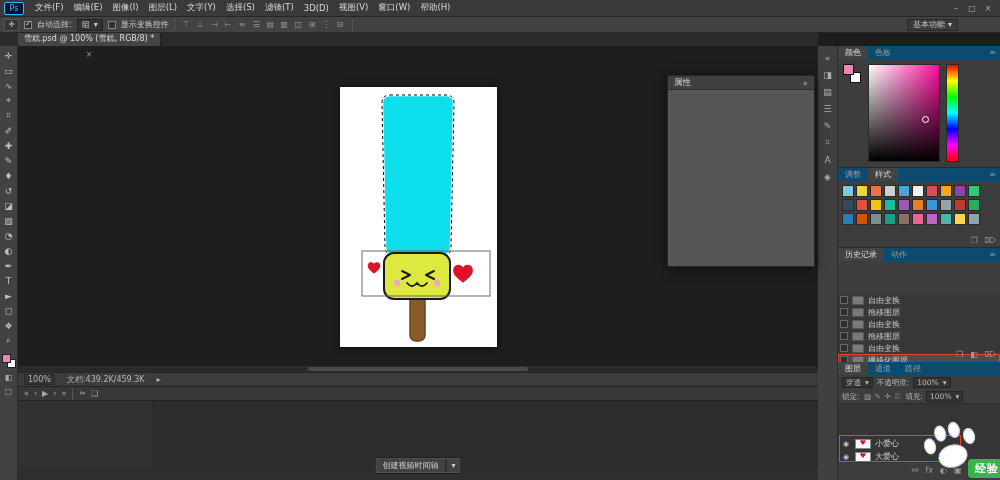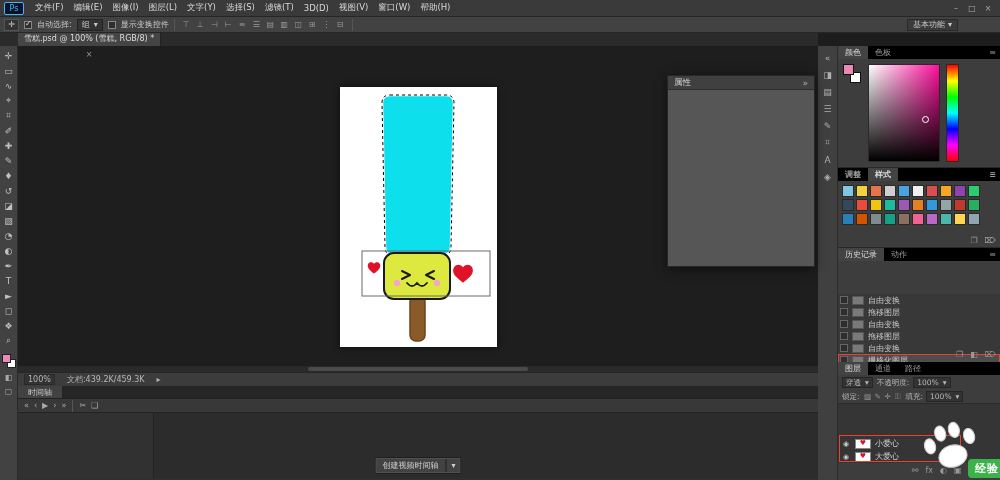--- a/index.html
+++ b/index.html
@@ -71,36 +71,36 @@
              background:#424242;border:1px solid #1f1f1f;box-shadow:inset 0 0 0 1px #515151;font-size:8px;color:#cfcfcf;z-index:6;}
   .createbtn .lbl{padding:2px 7px;white-space:nowrap;}
   .createbtn .car{padding:2px 5px;border-left:1px solid #1f1f1f;}
 
   
   .dock{position:absolute;left:818px;top:46px;width:182px;height:434px;background:#3d3d3d;z-index:10;display:flex;}
   .iconstrip{width:20px;background:#404040;border-right:1px solid #2c2c2c;display:flex;flex-direction:column;align-items:center;padding-top:3px;}
   .iconstrip span{width:18px;height:17px;display:flex;align-items:center;justify-content:center;color:#b0b0b0;font-size:9px;}
   .dockmain{position:relative;flex:1;}
   .panel{position:absolute;left:0;width:100%;background:#3d3d3d;border-bottom:1px solid #282828;}
-  .phead{height:13px;background:#000000;display:flex;align-items:center;}
+  .phead{height:13px;background:#0c4a6e;display:flex;align-items:center;}
   .ptab{padding:0 7px;height:13px;display:flex;align-items:center;font-size:8px;color:#9c9c9c;white-space:nowrap;}
   .ptab.active{background:#434343;color:#dadada;}
   .pmenu{margin-left:auto;margin-right:4px;color:#9a9a9a;font-size:8px;}
   .pfoot{position:absolute;bottom:2px;right:4px;display:flex;gap:7px;color:#9a9a9a;font-size:8px;}
 
   #colorpanel{top:0;height:122px;}
   .colorbody{position:relative;height:109px;}
   .cbg{position:absolute;left:12px;top:13px;width:11px;height:11px;background:#fff;border:1px solid #111;}
   .cfg{position:absolute;left:5px;top:5px;width:11px;height:11px;border:1px solid #111;z-index:2;}
   .satsq{position:absolute;left:30px;top:5px;width:72px;height:98px;border:1px solid #2a2a2a;}
   .satcursor{position:absolute;left:84px;top:57px;width:7px;height:7px;border:1px solid #fff;border-radius:50%;z-index:3;}
   .huebar{position:absolute;left:108px;top:5px;width:13px;height:98px;border:1px solid #2a2a2a;
           background:linear-gradient(#f00,#ff0,#0f0,#0ff,#00f,#f0f,#f00);}
 
-  #stylespanel{top:122px;height:80px;font-weight:bold;}
+  #stylespanel{top:122px;height:80px;}
   .stylesgrid{width:148px;padding:4px;display:flex;flex-wrap:wrap;gap:2px;}
   .swatch{width:12px;height:12px;border:1px solid #2a2a2a;display:inline-block;}
 
   #historypanel{top:202px;height:114px;}
   .historylist{height:87px;background:#383838;overflow:hidden;margin-top:33px;}
   .hrow{display:flex;align-items:center;height:12px;gap:4px;padding:0 2px;}
   .hrow.sel{background:#4d4d4d;outline:1px solid #e8432a;outline-offset:-1px;}
   .hchk{width:8px;height:8px;border:1px solid #666;background:#2e2e2e;flex:none;}
   .hthumb{width:12px;height:9px;background:#7a7a7a;border:1px solid #555;flex:none;}
   .hlabel{font-size:8px;color:#c6c6c6;white-space:nowrap;}
@@ -258,23 +258,20 @@
     <div class="thumb" data-name="scrollbar-thumb"></div>
   </div>
 
   <div class="statusbar" data-name="status-bar">
     <span class="zoombox" data-name="zoom-level-field">100%</span>
     <span data-name="document-size-info">文档:439.2K/459.3K</span>
     <span data-name="status-arrow-icon">▸</span>
   </div>
 
   <div class="timeline" data-name="timeline-panel">
-    <div class="tltabrow" data-name="timeline-tab-row">
-      <span class="tltab" data-name="tab-timeline">时间轴</span>
-    </div>
     <div class="tlcontrols" data-name="timeline-controls">
       <div class="tlist" data-name="transport-controls">
           <span data-name="transport-button">«</span>
           <span data-name="transport-button">‹</span>
           <span data-name="transport-button">▶</span>
           <span data-name="transport-button">›</span>
           <span data-name="transport-button">»</span>
         </div>
       <span class="vsep" data-name="separator"></span>
       <div class="tlist" data-name="timeline-tools">

